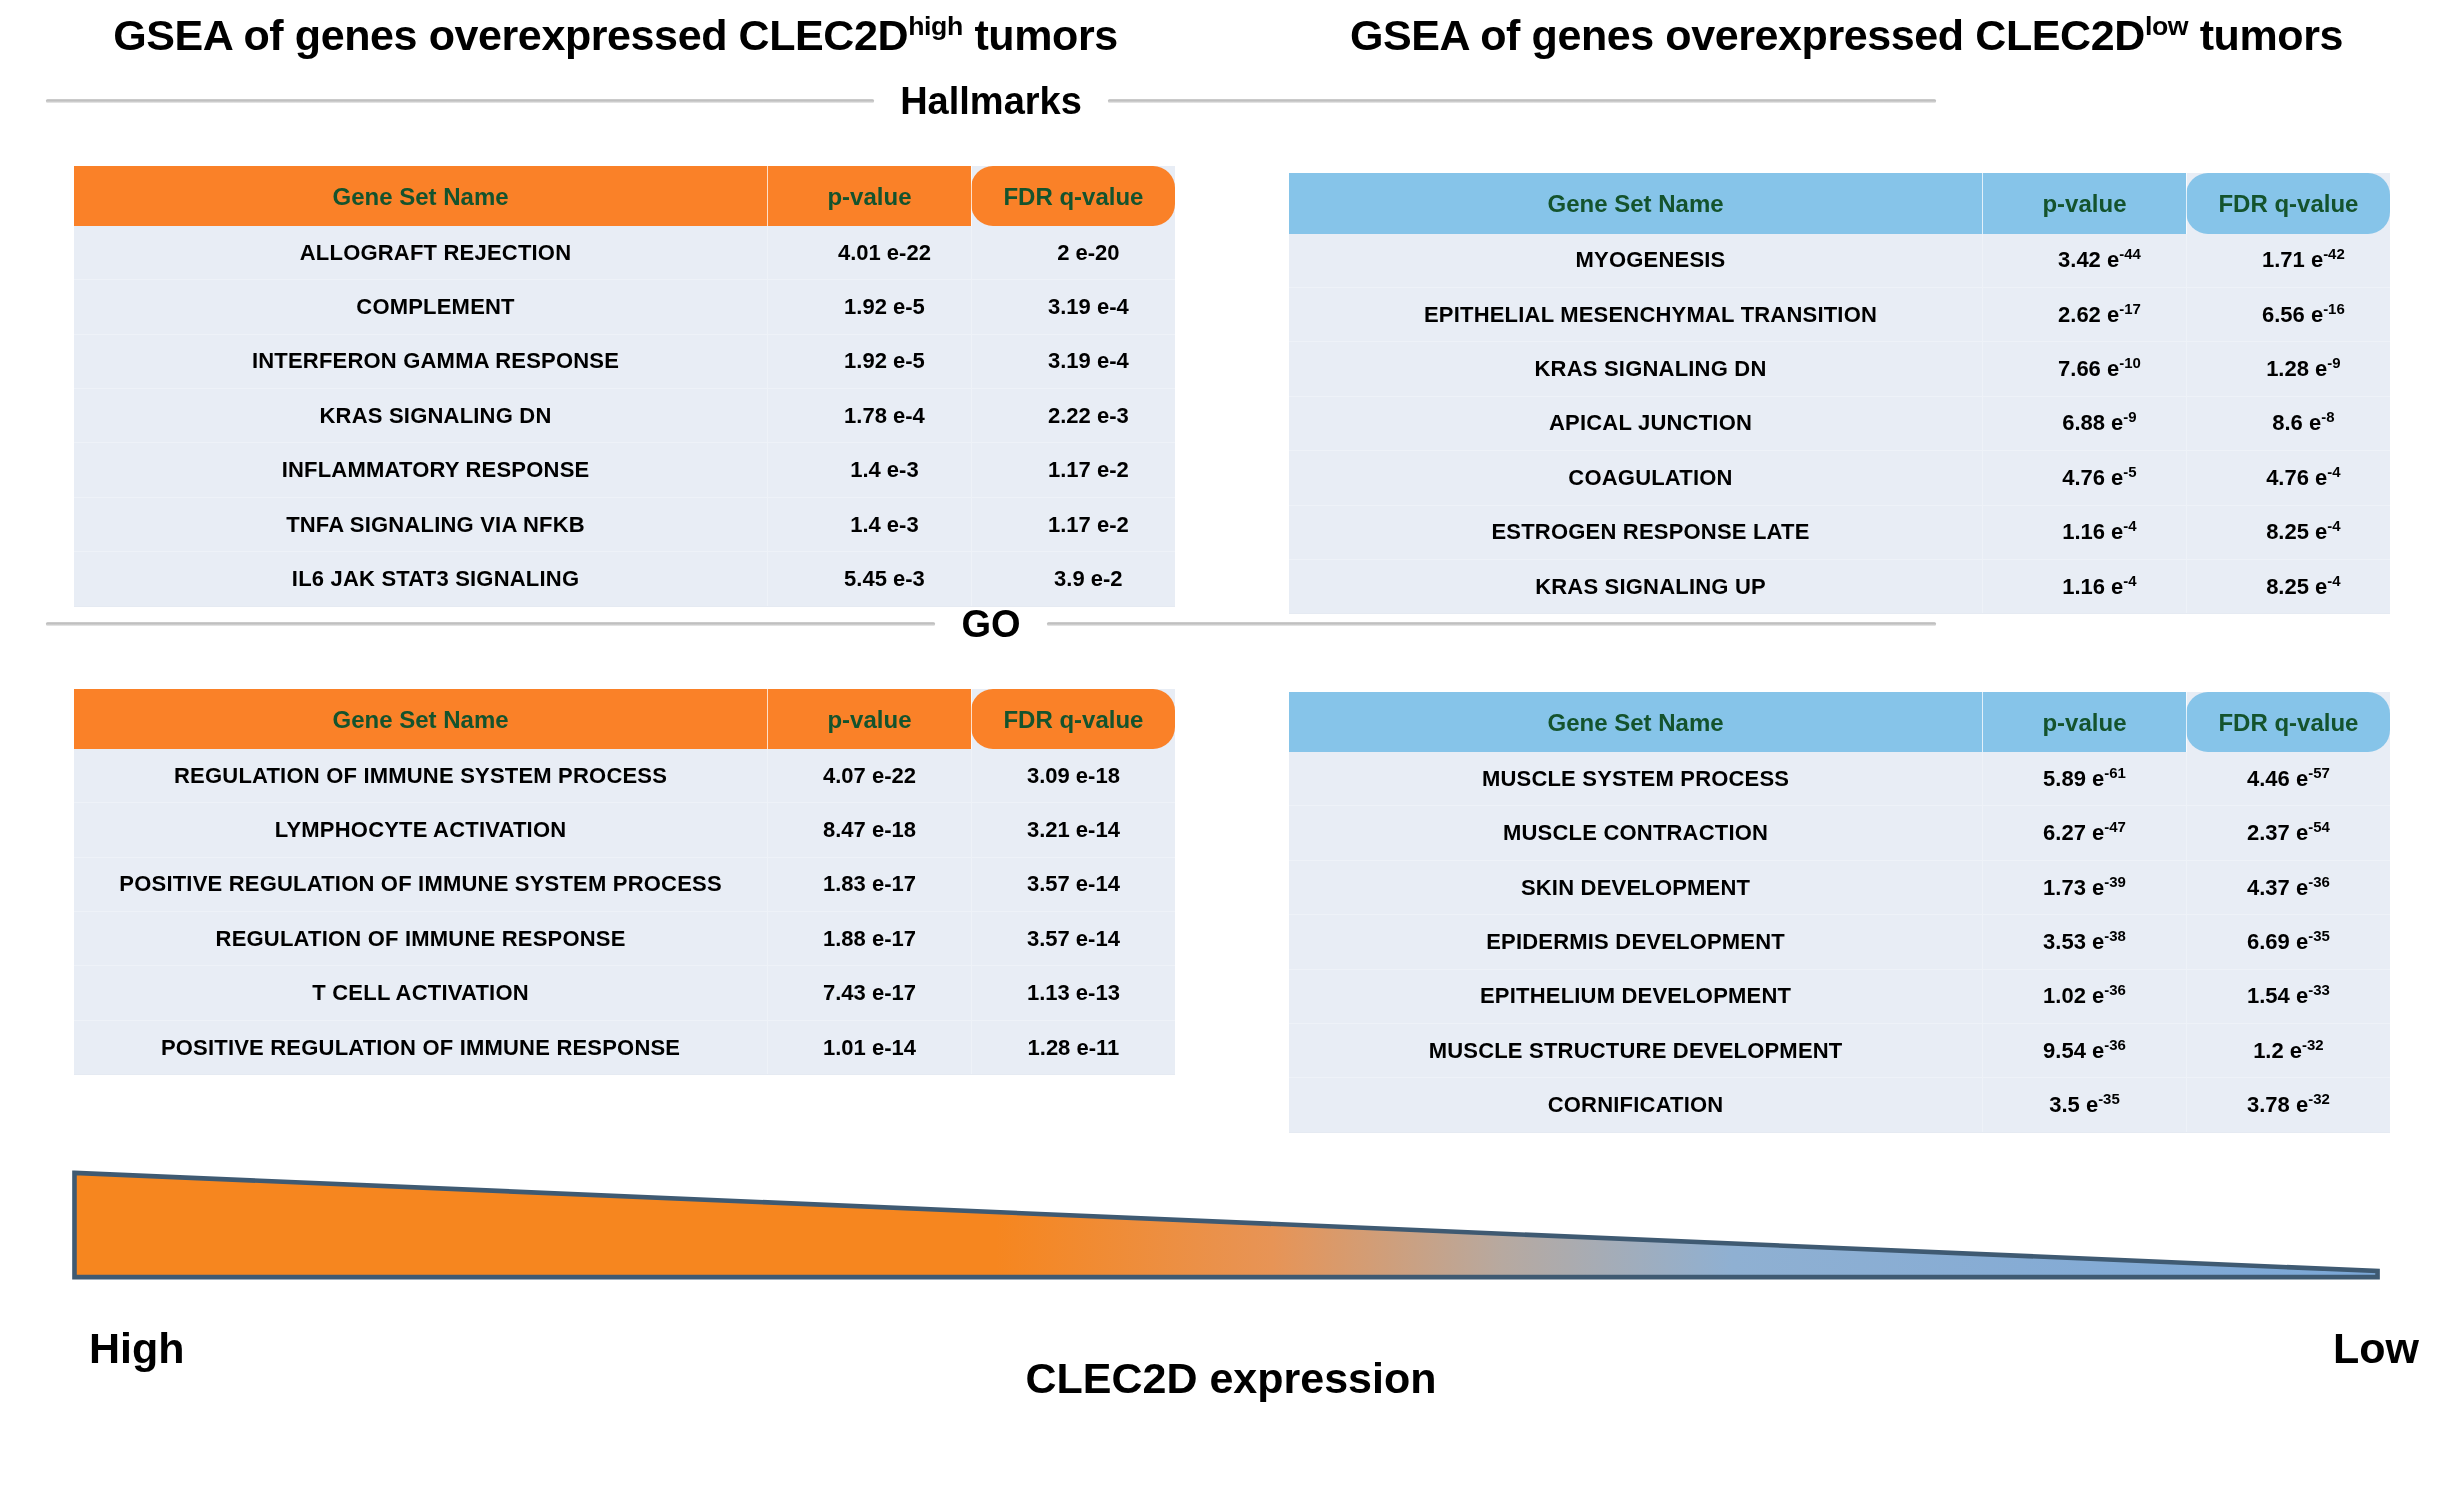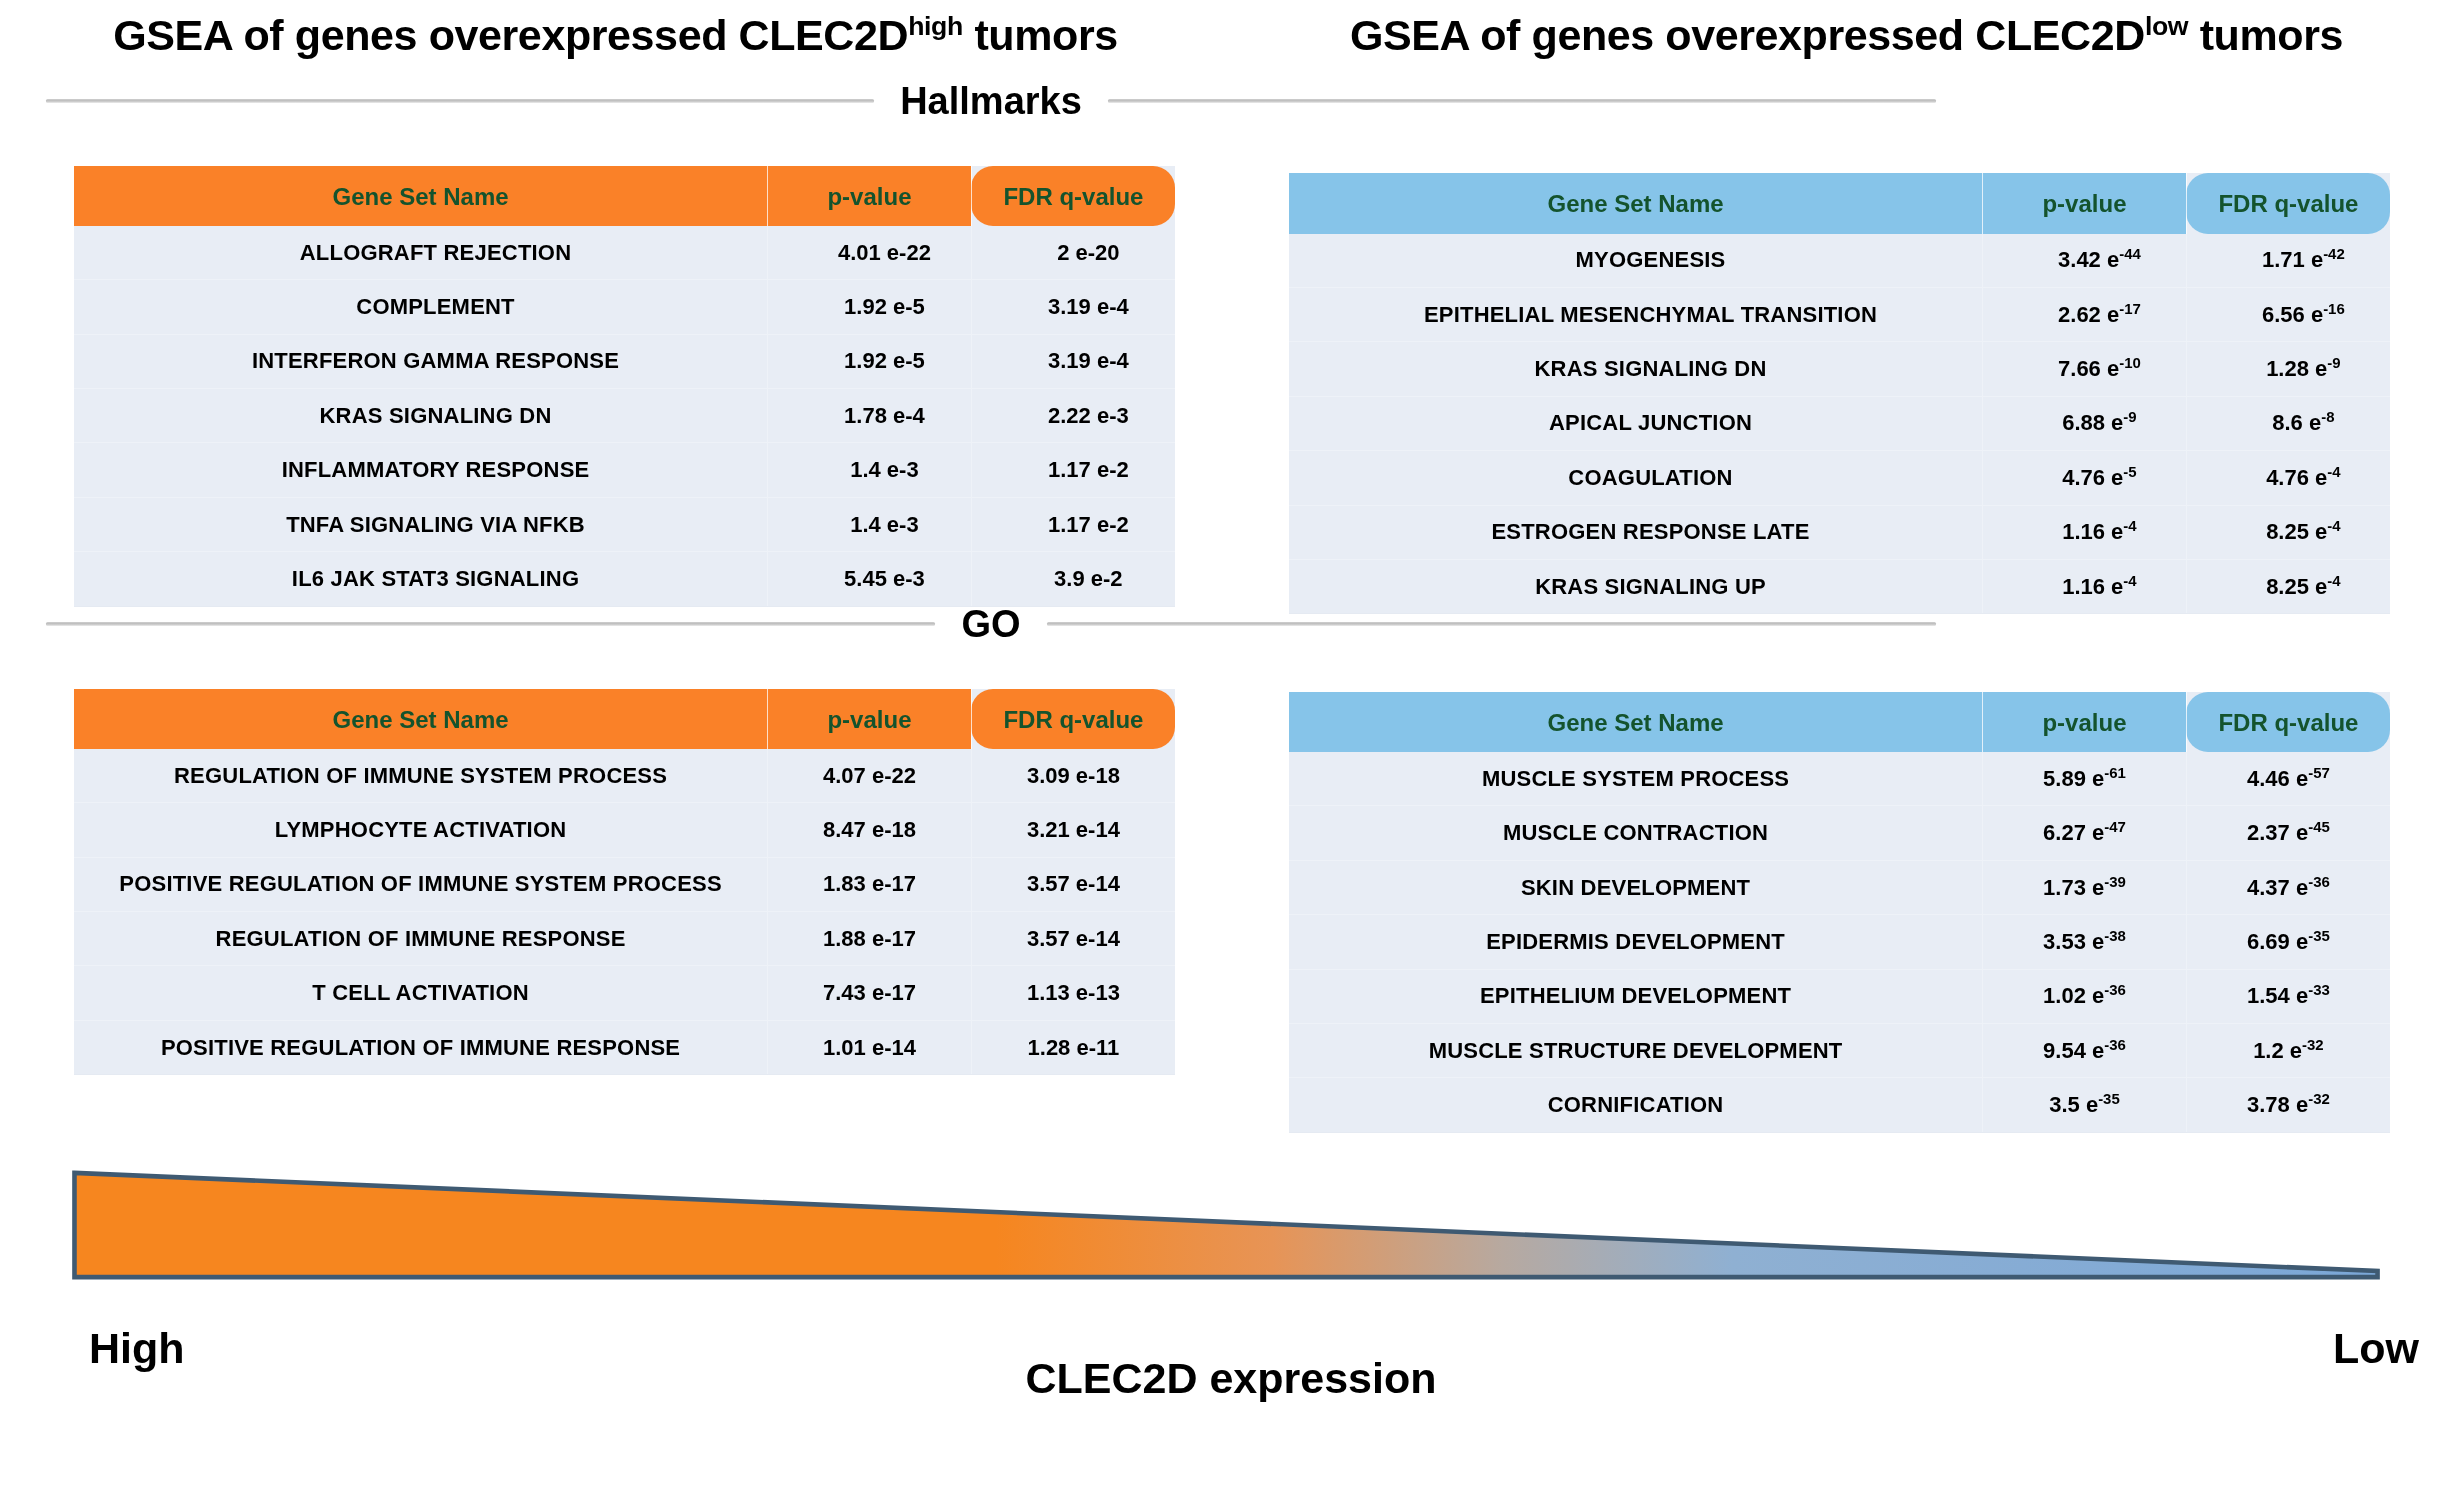--- a/index.html
+++ b/index.html
@@ -341,21 +341,21 @@
       </thead>
       <tbody>
           <tr>
             <td class="name-cell">MUSCLE SYSTEM PROCESS</td>
             <td class="val-cell">5.89 e<sup>-61</sup></td>
             <td class="val-cell">4.46 e<sup>-57</sup></td>
           </tr>
           <tr>
             <td class="name-cell">MUSCLE CONTRACTION</td>
             <td class="val-cell">6.27 e<sup>-47</sup></td>
-            <td class="val-cell">2.37 e<sup>-45</sup></td>
+            <td class="val-cell">2.37 e<sup>-54</sup></td>
           </tr>
           <tr>
             <td class="name-cell">SKIN DEVELOPMENT</td>
             <td class="val-cell">1.73 e<sup>-39</sup></td>
             <td class="val-cell">4.37 e<sup>-36</sup></td>
           </tr>
           <tr>
             <td class="name-cell">EPIDERMIS DEVELOPMENT</td>
             <td class="val-cell">3.53 e<sup>-38</sup></td>
             <td class="val-cell">6.69 e<sup>-35</sup></td>

